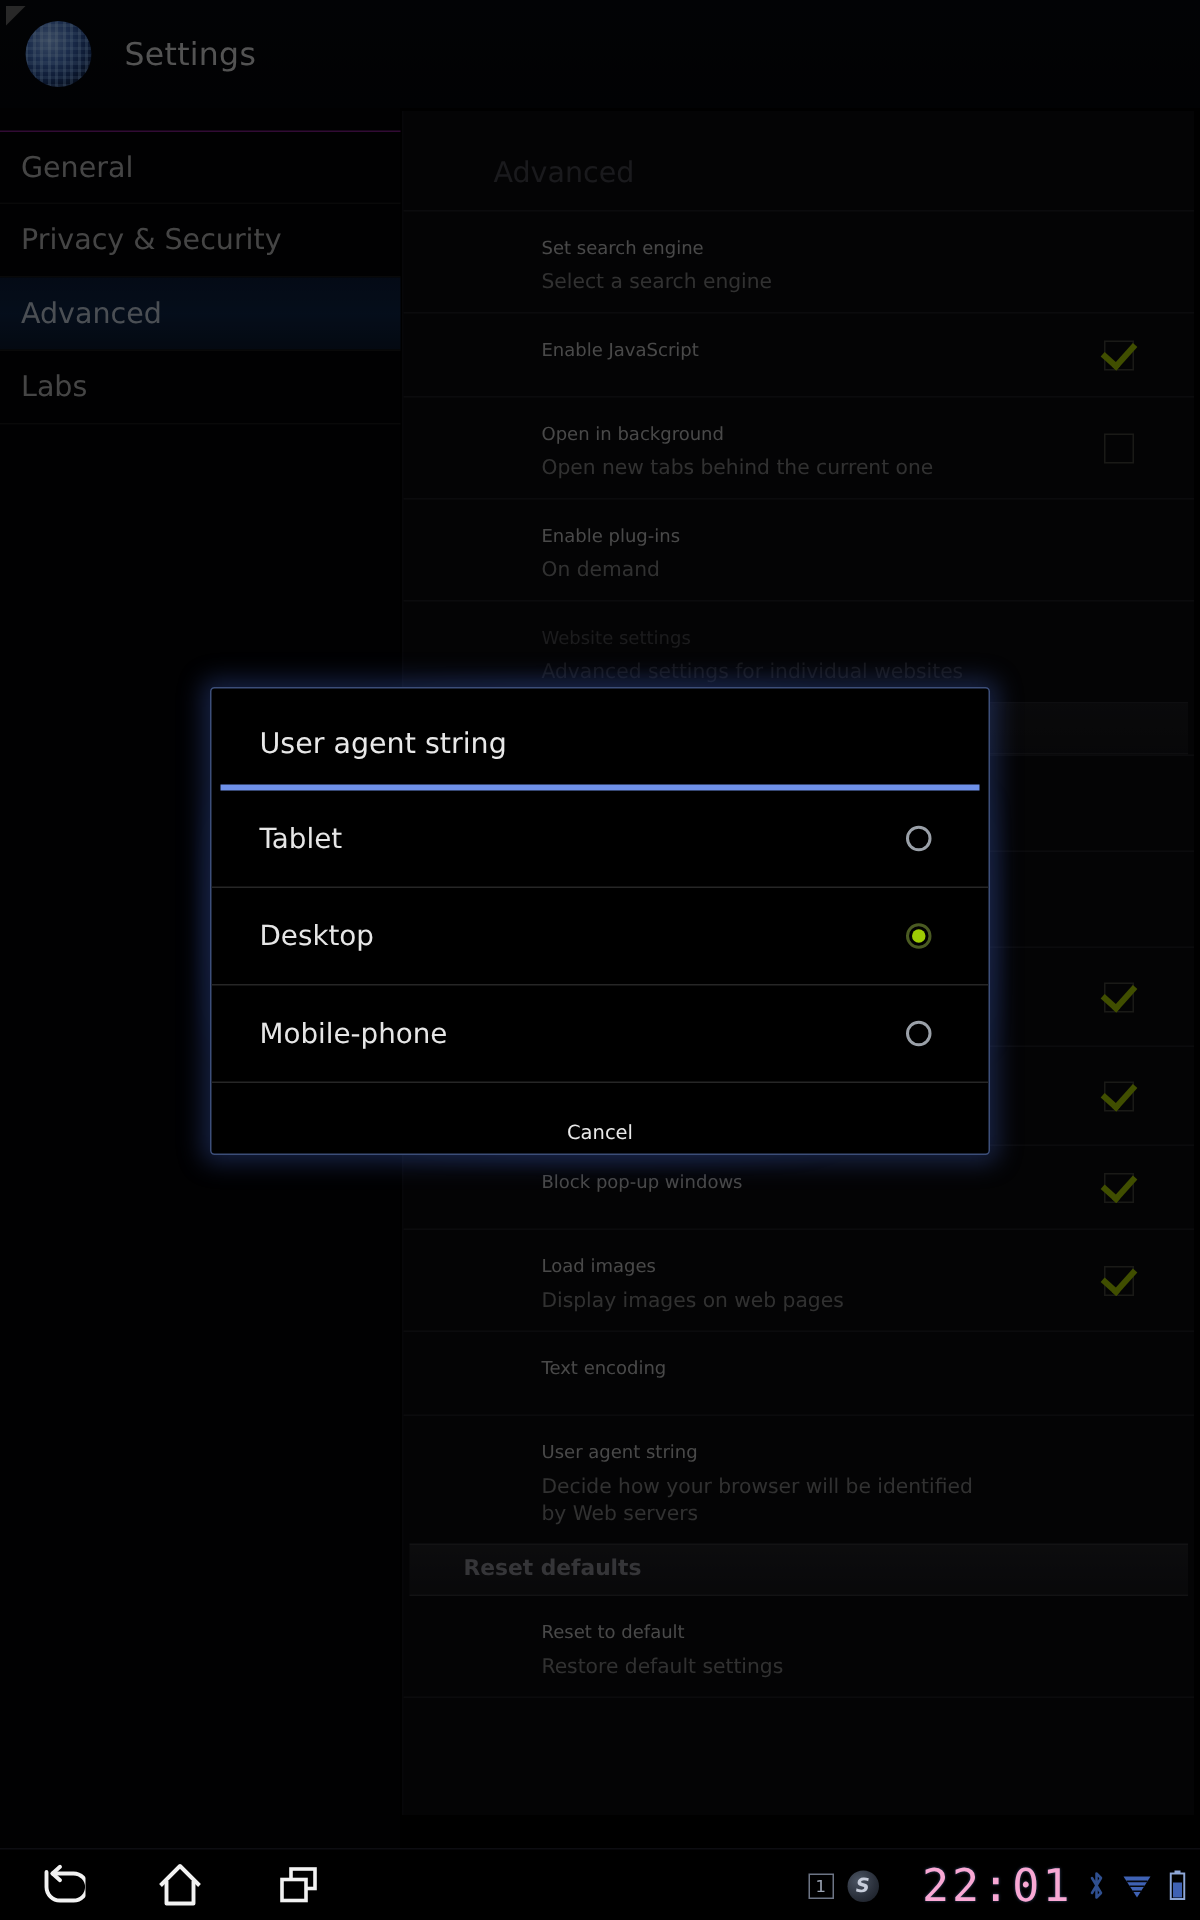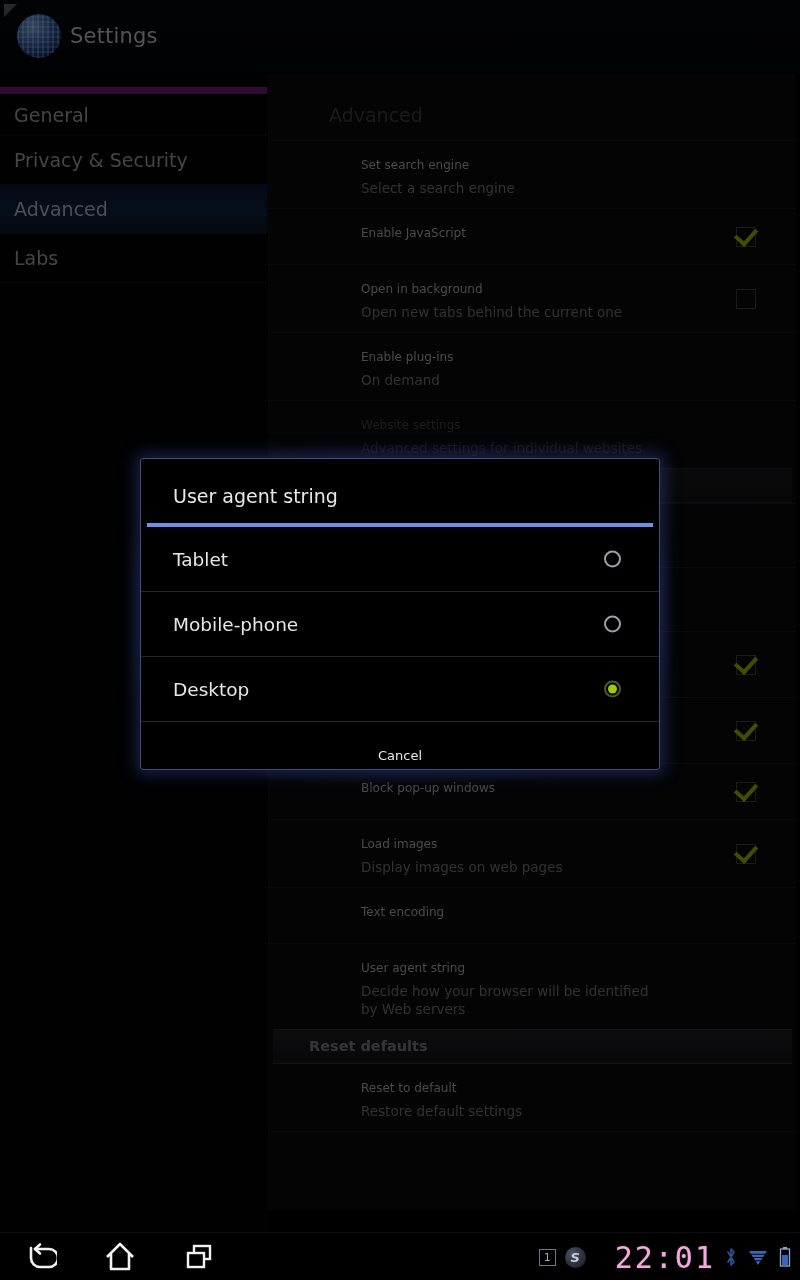--- a/index.html
+++ b/index.html
@@ -28,34 +28,34 @@
     position: relative; overflow: hidden;
   }
   #app-icon::after {
     content:""; position:absolute; inset:0; border-radius:50%;
     background:
       repeating-linear-gradient(90deg, rgba(160,200,255,.30) 0 2px, transparent 2px 5px),
       repeating-linear-gradient(0deg, rgba(140,180,245,.22) 0 2px, transparent 2px 5px);
     mix-blend-mode: screen;
   }
   #app-title {
-    margin-left: 9px; color: #b9b9b9; font-size: 21px; letter-spacing: .2px;
+    margin-left: 22px; color: #b9b9b9; font-size: 21px; letter-spacing: .2px;
   }
 
   
   #sidebar {
     position: absolute; left: 0; top: 72px; width: 267px; height: 1160px;
     background: #030305;
   }
   .side-item {
     height: 49px; display: flex; align-items: center;
     padding-left: 14px; color: #9a9a9a; font-size: 19px;
     border-bottom: 1px solid #141414;
   }
-  .side-item.first { margin-top: 15px; border-top: 7px solid #701a75; }
+  .side-item.first { margin-top: 15px; border-top: 1px solid #701a75; }
   .side-item.selected {
     background: linear-gradient(180deg,#0b1830 0%, #0d1f3c 50%, #0a1628 100%);
     color: #a7b0bb;
   }
 
   
   #panel {
     position: absolute; left: 268px; top: 74px; width: 528px; height: 1136px;
     background: #0b0b0d;
     border-left: 1px solid #101014;
@@ -271,27 +271,27 @@
 
       <div id="dlg-title">User agent string</div>
       <div id="dlg-rule"></div>
 
       <div class="dlg-row">
         <span class="lbl">Tablet</span>
         <span class="radio"></span>
       </div>
 
       <div class="dlg-row">
+        <span class="lbl">Desktop</span>
+        <span class="radio on"></span>
+      </div>
+
+      <div class="dlg-row">
         <span class="lbl">Mobile-phone</span>
         <span class="radio"></span>
-      </div>
-
-      <div class="dlg-row">
-        <span class="lbl">Desktop</span>
-        <span class="radio on"></span>
       </div>
 
       <div id="dlg-cancel">Cancel</div>
     </div>
   </div>
 
   <div id="sysbar">
 
     <div class="navbtn">
       <span>

